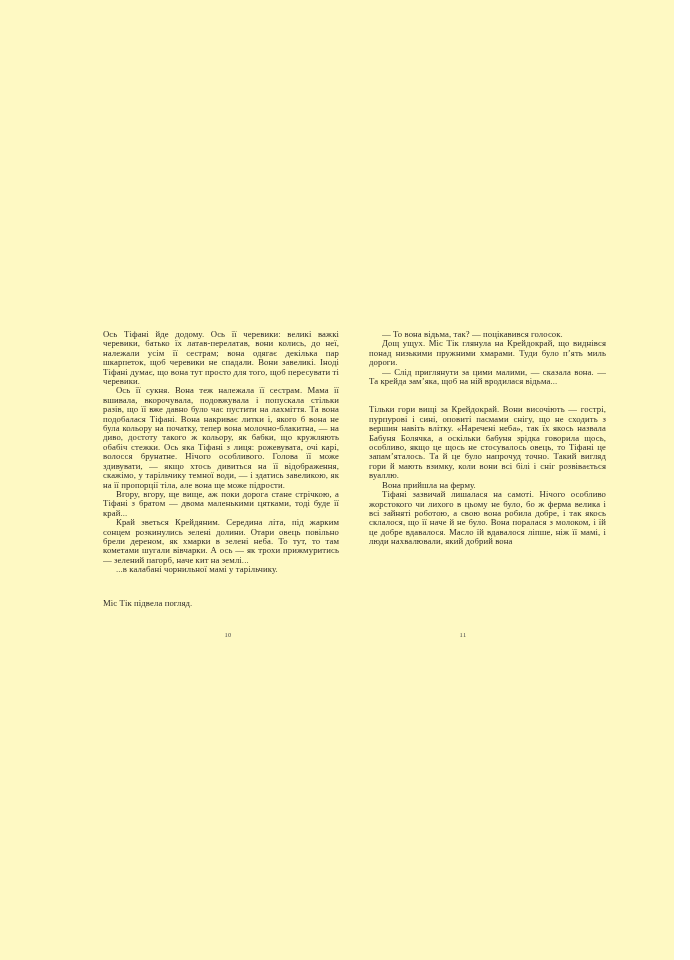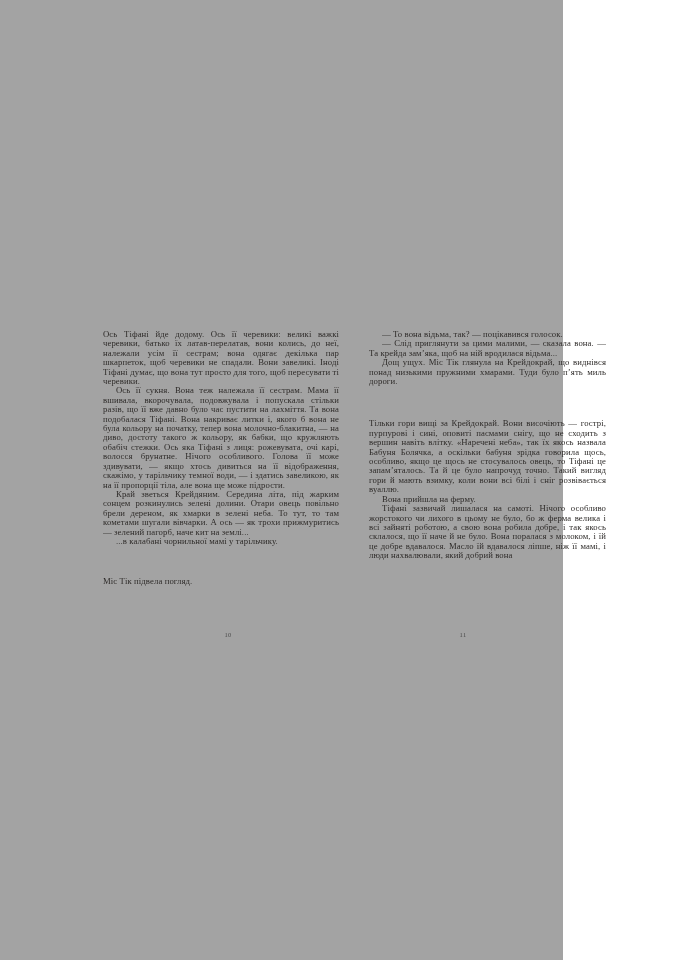--- a/index.html
+++ b/index.html
@@ -10,38 +10,38 @@
   body {
     width: 690px;
     height: 960px;
     position: relative;
     overflow: hidden;
     font-family: "Liberation Serif", "DejaVu Serif", serif;
   }
   .spread {
     position: absolute;
     left: 0; top: 0;
-    width: 563px; height: 960px;
-    background: #a3a3a3;
+    width: 674px; height: 960px;
+    background: #fef9c3;
   }
   .page-col {
     position: absolute;
     top: 330px;
     color: #2e2b29;
     font-size: 8.7px;
     line-height: 9.4px;
     text-align: justify;
     letter-spacing: 0.1px;
   }
   .page-col.left  { left: 103px; width: 236px; }
   .page-col.right { left: 369px; width: 237px; }
   .page-col p { margin: 0; }
   .page-col p.indent { text-indent: 13px; }
-  .section.gap-a { margin-top: 31px; }
-  .section.gap-b { margin-top: 33px; }
+  .section.gap-a { margin-top: 24px; }
+  .section.gap-b { margin-top: 19px; }
   .pagenum {
     position: absolute;
     top: 631px;
     transform: translateX(-50%);
     font-size: 6.5px;
     line-height: 8px;
     color: #4a4a4a;
     letter-spacing: 0.3px;
   }
   .pagenum.left  { left: 228px; }
@@ -49,33 +49,34 @@
 </style>
 </head>
 <body>
 
 <div class="spread">
 
   <div class="page-col left">
     <div class="section">
       <p>Ось Тіфані йде додому. Ось її черевики: великі важкі черевики, батько їх латав-перелатав, вони колись, до неї, належали усім її сестрам; вона одягає декілька пар шкарпеток, щоб черевики не спадали. Вони завеликі. Іноді Тіфані думає, що вона тут просто для того, щоб пересувати ті черевики.</p>
       <p class="indent">Ось її сукня. Вона теж належала її сестрам. Мама її вшивала, вкорочувала, подовжувала і попускала стільки разів, що її вже давно було час пустити на лахміття. Та вона подобалася Тіфані. Вона накриває литки і, якого б вона не була кольору на початку, тепер вона молочно-блакитна, — на диво, достоту такого ж кольору, як бабки, що кружляють обабіч стежки. Ось яка Тіфані з лиця: рожевувата, очі карі, волосся брунатне. Нічого особливого. Голова її може здивувати, — якщо хтось дивиться на її відображення, скажімо, у тарільчику темної води, — і здатись завеликою, як на її пропорції тіла, але вона ще може підрости.</p>
+      <p class="indent">Вгору, вгору, ще вище, аж поки дорога стане стрічкою, а Тіфані з братом — двома маленькими цятками, тоді буде її край...</p>
       <p class="indent">Край зветься Крейдяним. Середина літа, під жарким сонцем розкинулись зелені долини. Отари овець повільно брели дереном, як хмарки в зелені неба. То тут, то там кометами шугали вівчарки. А ось — як трохи прижмуритись — зелений пагорб, наче кит на землі...</p>
       <p class="indent">...в калабані чорнильної мамі у тарільчику.</p>
     </div>
     <div class="section gap-a">
       <p>Міс Тік підвела погляд.</p>
     </div>
   </div>
 
   <div class="page-col right">
     <div class="section">
       <p class="indent">— То вона відьма, так? — поцікавився голосок.</p>
+      <p class="indent">Дощ ущух. Міс Тік глянула на Крейдокрай, що виднівся понад низькими пружними хмарами. Туди було п’ять миль дороги.</p>
       <p class="indent">— Слід приглянути за цими малими, — сказала вона. — Та крейда зам’яка, щоб на ній вродилася відьма...</p>
-      <p class="indent">Дощ ущух. Міс Тік глянула на Крейдокрай, що виднівся понад низькими пружними хмарами. Туди було п’ять миль дороги.</p>
     </div>
     <div class="section gap-b">
       <p>Тільки гори вищі за Крейдокрай. Вони височіють — гострі, пурпурові і сині, оповиті пасмами снігу, що не сходить з вершин навіть влітку. «Наречені неба», так їх якось назвала Бабуня Болячка, а оскільки бабуня зрідка говорила щось, особливо, якщо це щось не стосувалось овець, то Тіфані це запам’яталось. Та й це було напрочуд точно. Такий вигляд гори й мають взимку, коли вони всі білі і сніг розвівається вуаллю.</p>
       <p class="indent">Вона прийшла на ферму.</p>
       <p class="indent">Тіфані зазвичай лишалася на самоті. Нічого особливо жорстокого чи лихого в цьому не було, бо ж ферма велика і всі зайняті роботою, а свою вона робила добре, і так якось склалося, що її наче й не було. Вона поралася з молоком, і їй це добре вдавалося. Масло їй вдавалося ліпше, ніж її мамі, і люди нахвалювали, який добрий вона</p>
     </div>
   </div>
 
   <div class="pagenum left">10</div>
   <div class="pagenum right">11</div>

